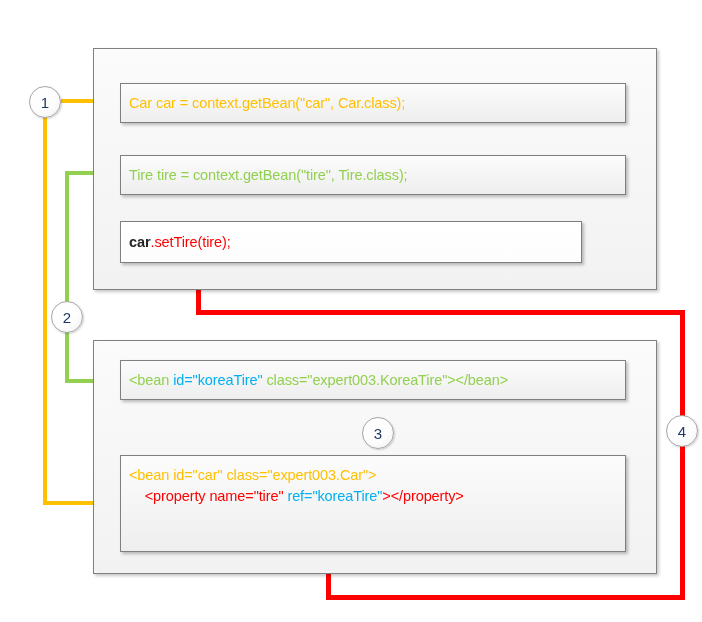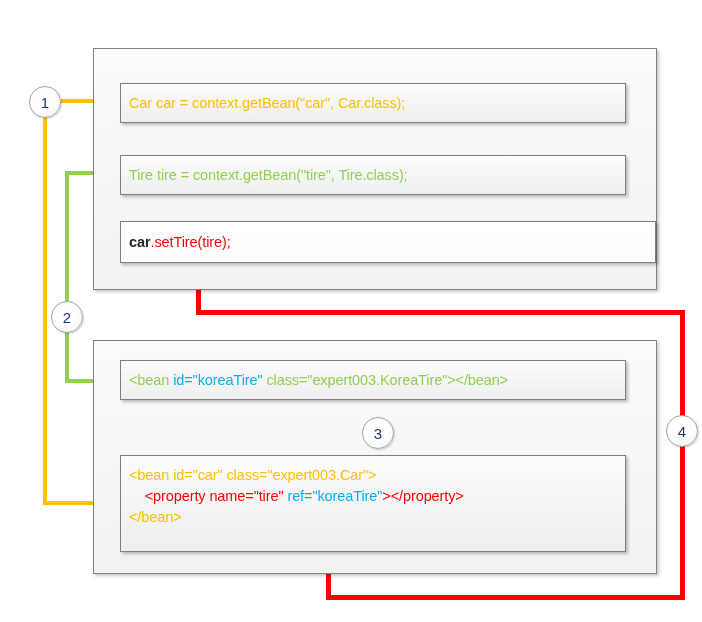--- a/index.html
+++ b/index.html
@@ -34,21 +34,21 @@
     flex-direction:column;
     justify-content:center;
     padding-left:8px;
     font-size:14.5px;
     line-height:21px;
     white-space:pre;
     letter-spacing:-0.1px;
   }
   #box-car     {left:120px;top:83px;width:506px;height:40px;}
   #box-tire    {left:120px;top:155px;width:506px;height:40px;}
-  #box-settire {left:120px;top:221px;width:536px;height:42px;
+  #box-settire {left:120px;top:221px;width:462px;height:42px;
                 background:linear-gradient(to bottom,#ffffff 0%,#fdfdfd 100%);}
   #box-beantire{left:120px;top:360px;width:506px;height:40px;}
   #box-beancar {left:120px;top:455px;width:506px;height:97px;
                 justify-content:flex-start;padding-top:9px;}
 
   .c-orange{color:#FFC000;}
   .c-green {color:#92D050;}
   .c-red   {color:#FF0000;}
   .c-blue  {color:#00B0F0;}
   .c-dark  {color:#262626;font-weight:bold;}
@@ -116,21 +116,20 @@
 
   <div class="panel" id="panel-bottom"></div>
 
   <div class="codebox" id="box-beantire">
     <span><span class="c-green">&lt;bean </span><span class="c-blue">id="koreaTire"</span><span class="c-green"> class="expert003.KoreaTire"&gt;&lt;/bean&gt;</span></span>
   </div>
 
   <div class="codebox" id="box-beancar">
     <div><span class="c-orange">&lt;bean id="car" class="expert003.Car"&gt;</span></div>
     <div><span class="c-red">    &lt;property name="tire" </span><span class="c-blue">ref="koreaTire"</span><span class="c-red">&gt;&lt;/property&gt;</span></div>
-    <div><span class="c-orange">&lt;/bean&gt;</span></div>
   </div>
 
   <div class="marker" style="left:29px;top:86px;">
     <span>1</span>
   </div>
   <div class="marker" style="left:51px;top:301px;">
     <span>2</span>
   </div>
   <div class="marker" style="left:362px;top:417px;">
     <span>3</span>

